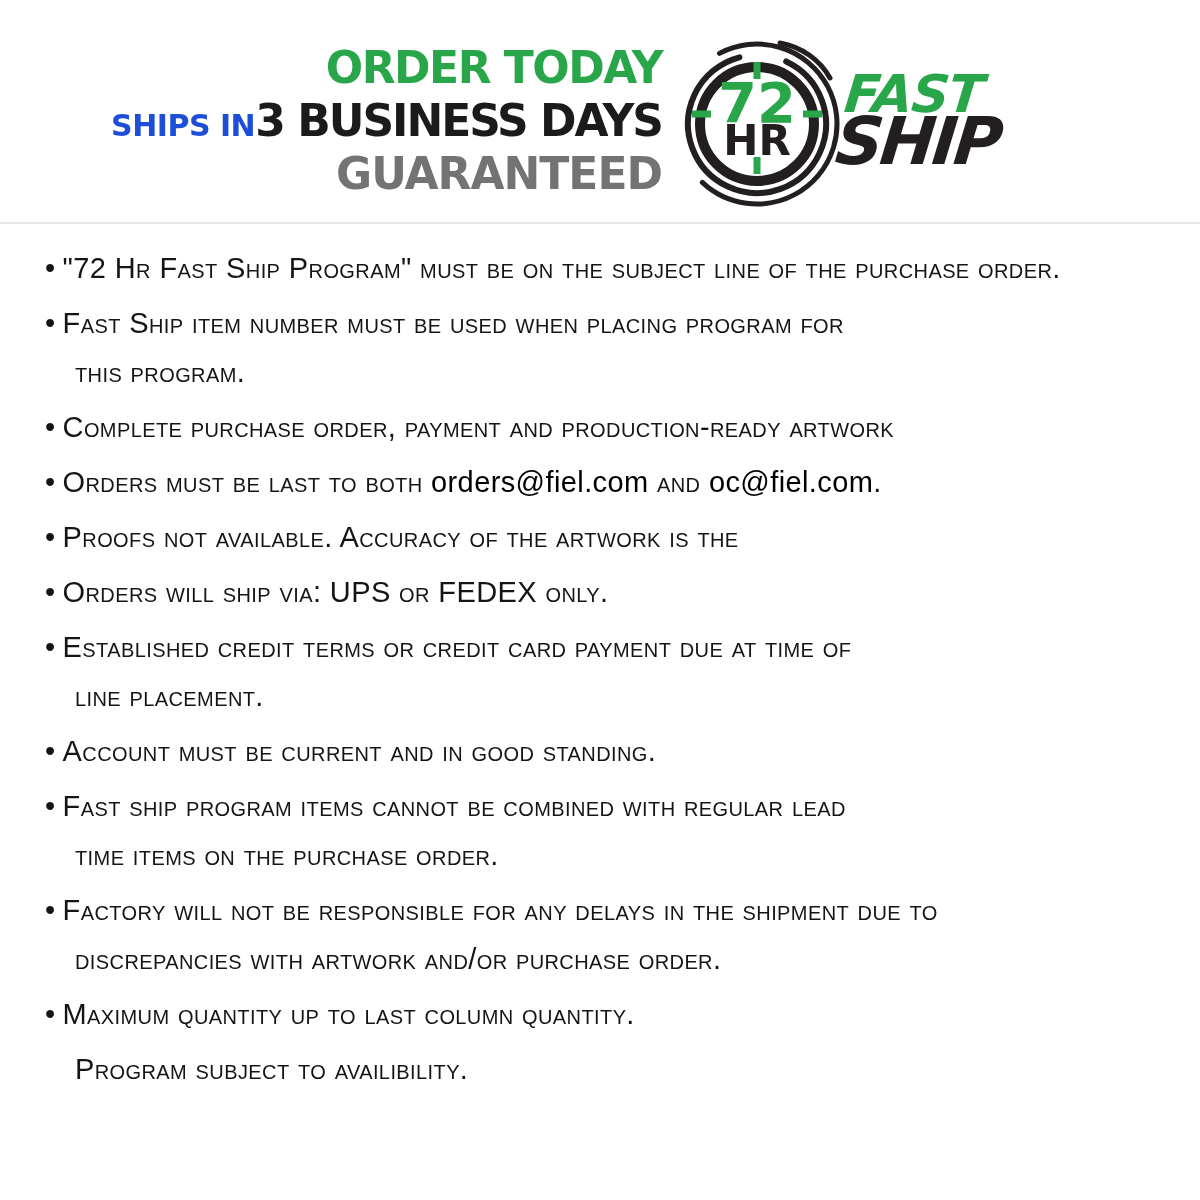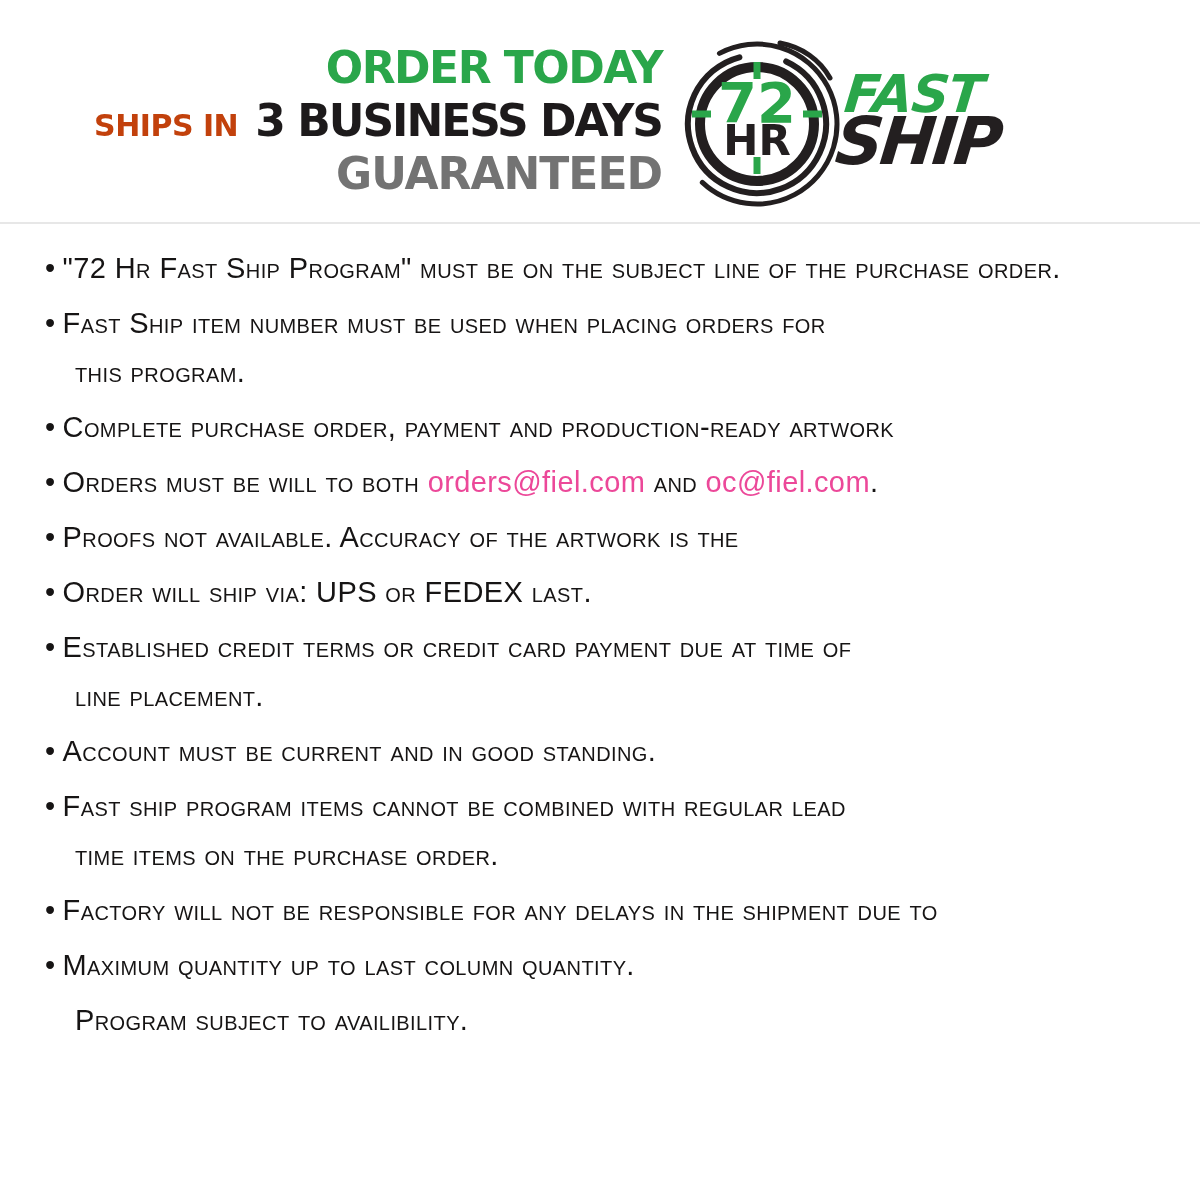--- a/index.html
+++ b/index.html
@@ -36,23 +36,23 @@
     margin-bottom:9px;
   }
   .hl-2{
     color:#1d1a1b;
     font-size:44px;
     letter-spacing:-2px;
     margin-bottom:9px;
   }
   .hl-2 .ships-in{
     font-size:30px;
-    color:#c2410c;
+    color:#1d4ed8;
     letter-spacing:-0.5px;
-    margin-right:17px;
+    margin-right:0;
   }
   .hl-3{
     font-size:44px;
     color:#737373;
     letter-spacing:-1px;
   }
 
   
   .logo-badge{position:absolute; left:668px; top:34px; width:180px; height:180px;}
   .logo-fast{
@@ -91,21 +91,21 @@
     line-height:33px;
     font-variant:small-caps;
     letter-spacing:0.4px;
     color:#161414;
   }
   .item{margin-bottom:22px;}
   .line{white-space:nowrap;}
   .line.cont{padding-left:30px;margin-top:16px;}
   .bullet{margin-right:7px; font-variant:normal;}
   .email{
-    color:#ec4899;
+    color:#000000;
     font-variant:normal;
     text-decoration:none;
   }
 </style>
 </head>
 <body>
 
 <div id="page">
 
   <div class="headline">
@@ -137,56 +137,57 @@
 
   <div class="hdr-divider"></div>
 
   <div class="terms">
 
     <div class="item">
       <div class="line"><span class="bullet">•</span><span>"72 Hr Fast Ship Program" must be on the subject line of the purchase order.</span></div>
     </div>
 
     <div class="item">
-      <div class="line"><span class="bullet">•</span><span>Fast Ship item number must be used when placing orders for</span></div>
+      <div class="line"><span class="bullet">•</span><span>Fast Ship item number must be used when placing program for</span></div>
       <div class="line cont">this program.</div>
     </div>
 
     <div class="item">
       <div class="line"><span class="bullet">•</span><span>Complete purchase order, payment and production-ready artwork</span></div>
     </div>
 
     <div class="item">
-      <div class="line"><span class="bullet">•</span><span>Orders must be will to both </span><a class="email" href="#">orders@fiel.com</a><span> and </span><a class="email" href="#">oc@fiel.com</a><span>.</span></div>
+      <div class="line"><span class="bullet">•</span><span>Orders must be last to both </span><a class="email" href="#">orders@fiel.com</a><span> and </span><a class="email" href="#">oc@fiel.com</a><span>.</span></div>
     </div>
 
     <div class="item">
       <div class="line"><span class="bullet">•</span><span>Proofs not available. Accuracy of the artwork is the</span></div>
     </div>
 
     <div class="item">
-      <div class="line"><span class="bullet">•</span><span>Order will ship via: UPS or FEDEX last.</span></div>
+      <div class="line"><span class="bullet">•</span><span>Orders will ship via: UPS or FEDEX only.</span></div>
     </div>
 
     <div class="item">
       <div class="line"><span class="bullet">•</span><span>Established credit terms or credit card payment due at time of</span></div>
       <div class="line cont">line placement.</div>
     </div>
 
     <div class="item">
       <div class="line"><span class="bullet">•</span><span>Account must be current and in good standing.</span></div>
     </div>
 
     <div class="item">
       <div class="line"><span class="bullet">•</span><span>Fast ship program items cannot be combined with regular lead</span></div>
       <div class="line cont">time items on the purchase order.</div>
     </div>
 
     <div class="item">
       <div class="line"><span class="bullet">•</span><span>Factory will not be responsible for any delays in the shipment due to</span></div>
+      <div class="line cont">discrepancies with artwork and/or purchase order.</div>
     </div>
 
     <div class="item">
       <div class="line"><span class="bullet">•</span><span>Maximum quantity up to last column quantity.</span></div>
     </div>
 
     <div class="item">
       <div class="line cont">Program subject to availibility.</div>
     </div>
 

